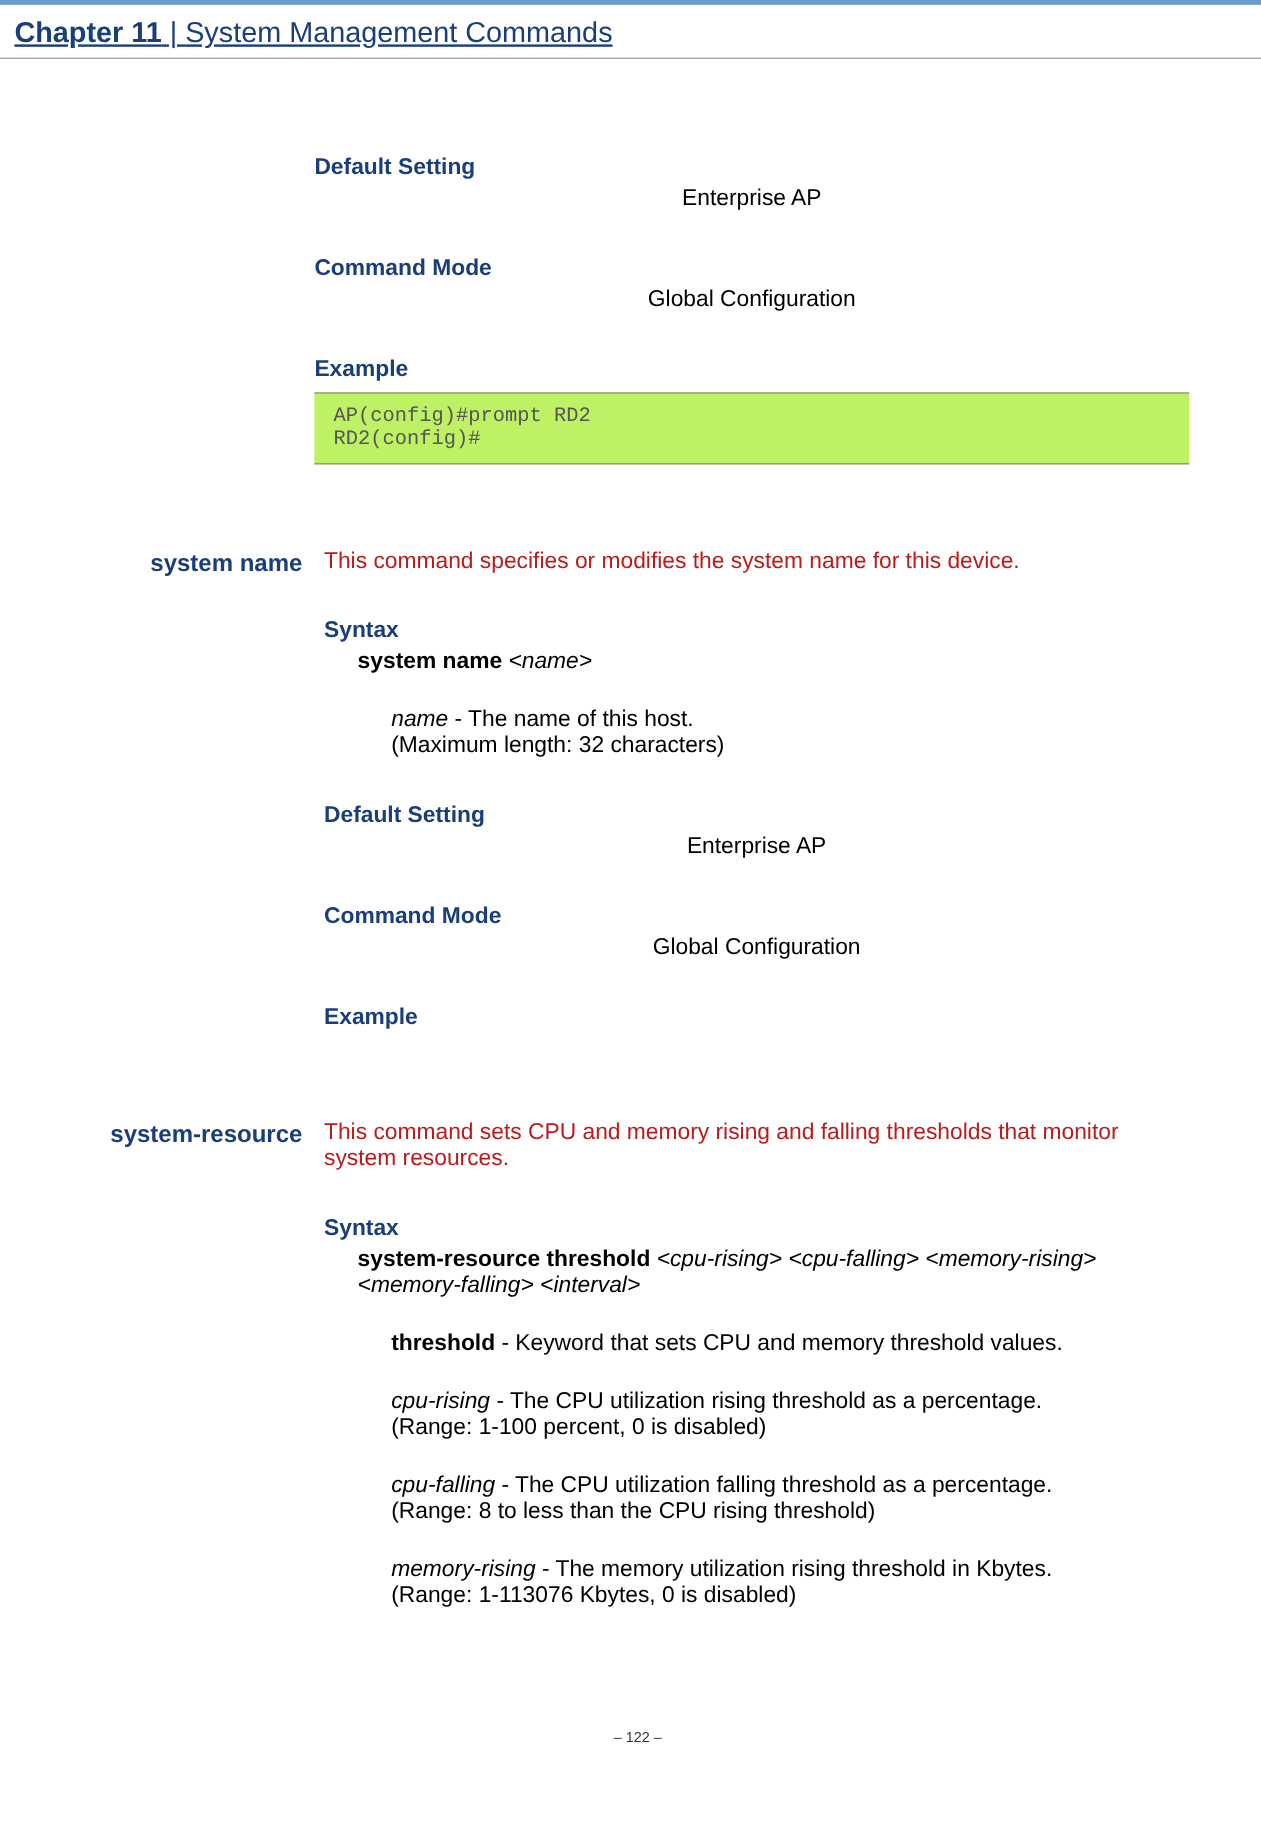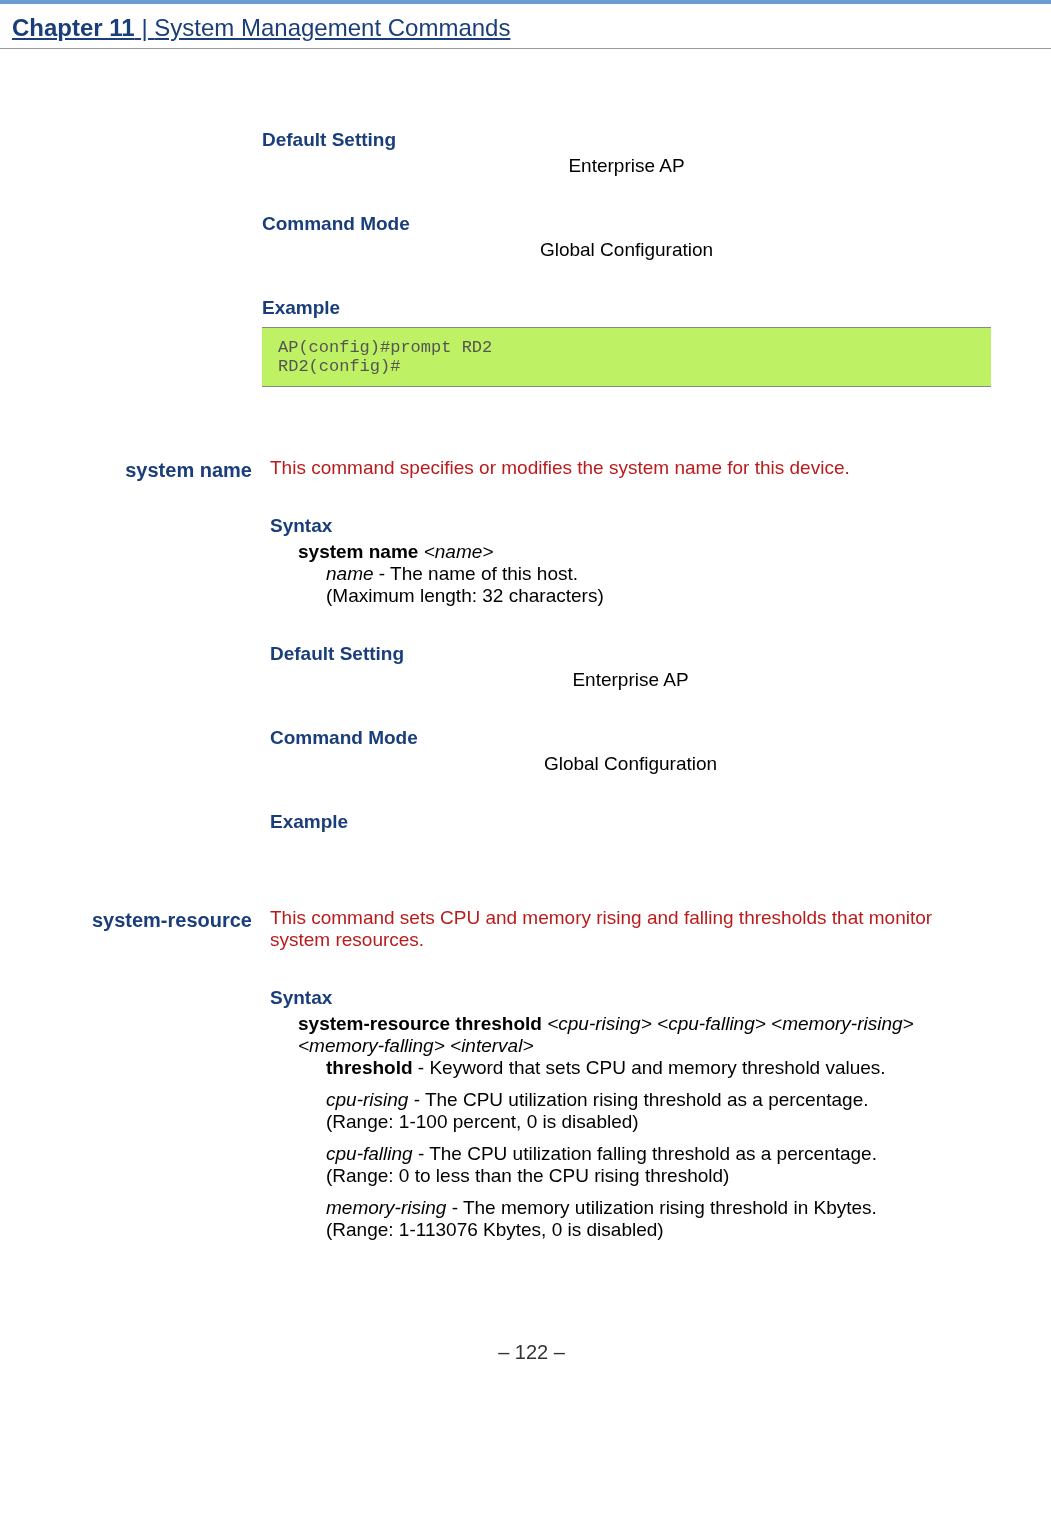--- a/index.html
+++ b/index.html
@@ -87,33 +87,33 @@
     font-size: 19px;
     color: #b91c1c;
   }
   .syntax-indent {
     margin-left: 28px;
     font-size: 19px;
   }
   .syntax-indent2 {
     margin-left: 56px;
     font-size: 19px;
-    margin-top: 0;
+    margin-top: 26px;
     margin-bottom: 10px;
   }
   .italic {
     font-style: italic;
     text-align: right;
   }
   .bold {
     font-weight: 700;
   }
   .footer {
     text-align: center;
-    font-size: 20px;
+    font-size: 12px;
     color: #333;
     margin-top: 90px;
     padding-bottom: 30px;
   }
 </style>
 </head>
 <body>
 
 <div class="header">
   <span class="chapter-label">
@@ -171,21 +171,21 @@
 
       <div class="syntax-indent2">
         <span class="bold">threshold</span><span> - Keyword that sets CPU and memory threshold values.</span>
       </div>
       <div class="syntax-indent2">
         <span class="italic">cpu-rising</span><span> - The CPU utilization rising threshold as a percentage.</span><br>
         <span>(Range: 1-100 percent, 0 is disabled)</span>
       </div>
       <div class="syntax-indent2">
         <span class="italic">cpu-falling</span><span> - The CPU utilization falling threshold as a percentage.</span><br>
-        <span>(Range: 0 to less than the CPU rising threshold)</span>
+        <span>(Range: 8 to less than the CPU rising threshold)</span>
       </div>
       <div class="syntax-indent2">
         <span class="italic">memory-rising</span><span> - The memory utilization rising threshold in Kbytes.</span><br>
         <span>(Range: 1-113076 Kbytes, 0 is disabled)</span>
       </div>
     </div>
   </div>
 
   <div class="footer">
     <span>–  122  –</span>

